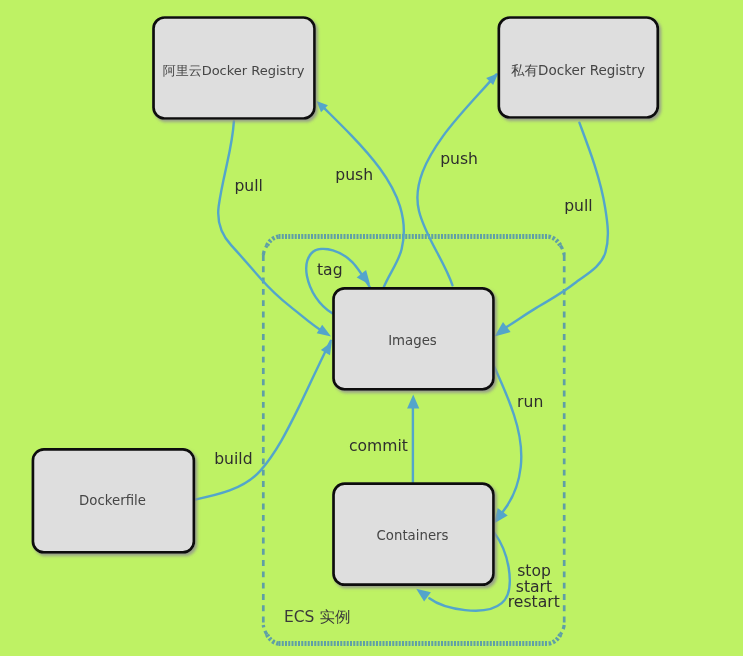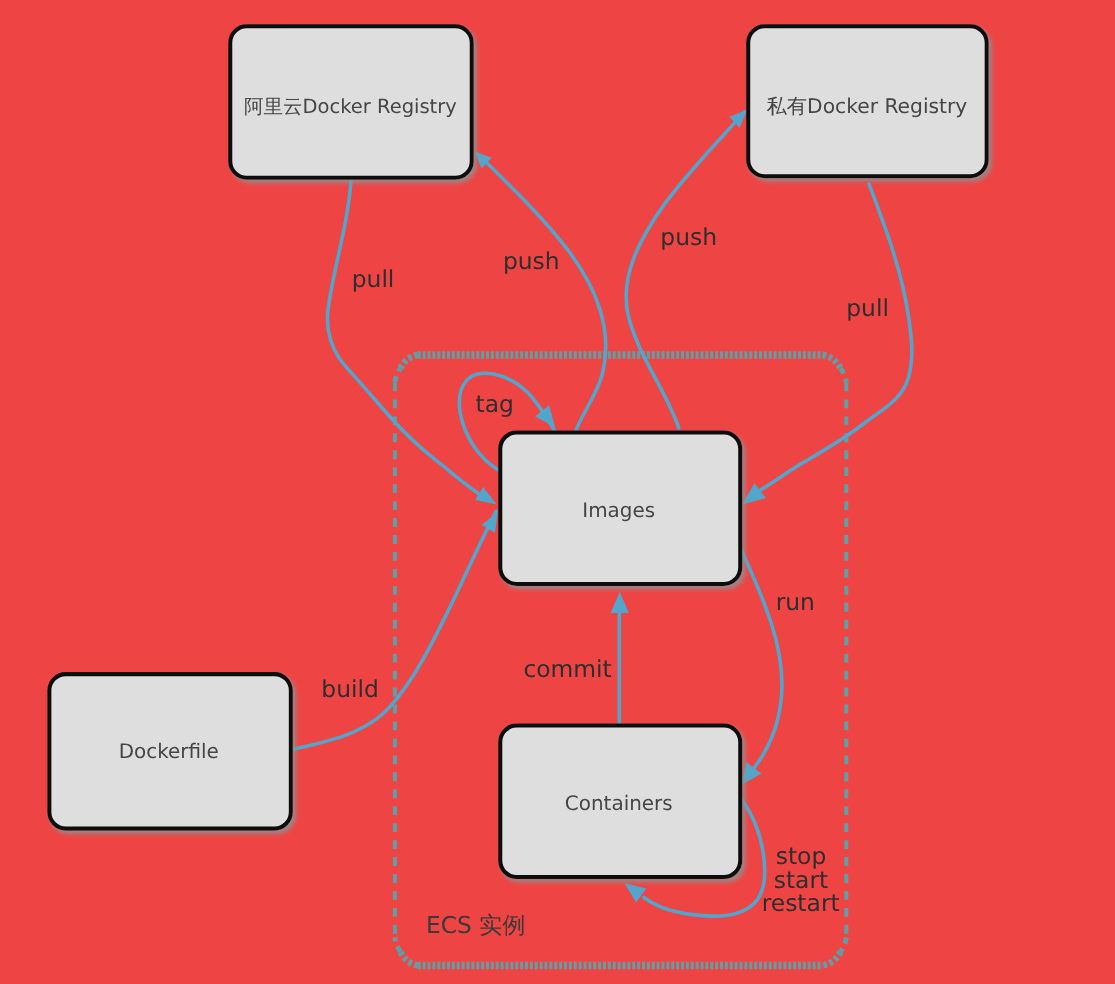--- a/index.html
+++ b/index.html
@@ -1,18 +1,18 @@
 <!DOCTYPE html>
 <html><head>
 <meta charset="utf-8">
 <title>Docker workflow diagram</title>
 <style>
   html,body{margin:0;padding:0;background:#ffffff;}
   body{width:743px;height:656px;overflow:hidden;font-family:"DejaVu Sans",sans-serif;}
-  #canvas{position:relative;width:743px;height:656px;background:#ef4444;}
+  #canvas{position:relative;width:743px;height:656px;background:#bef264;}
   svg{display:block;}
   text{-webkit-font-smoothing:antialiased;}
   .node-label{font-family:"DejaVu Sans",sans-serif;fill:#454545;font-size:13.3px;}
   .edge-label{font-family:"DejaVu Sans",sans-serif;fill:#2e2e2e;font-size:15.6px;}
   .group-label{font-family:"DejaVu Sans",sans-serif;fill:#3a3a3a;font-size:15.5px;}
 </style>
 </head>
 <body>
 
 <div id="canvas">

